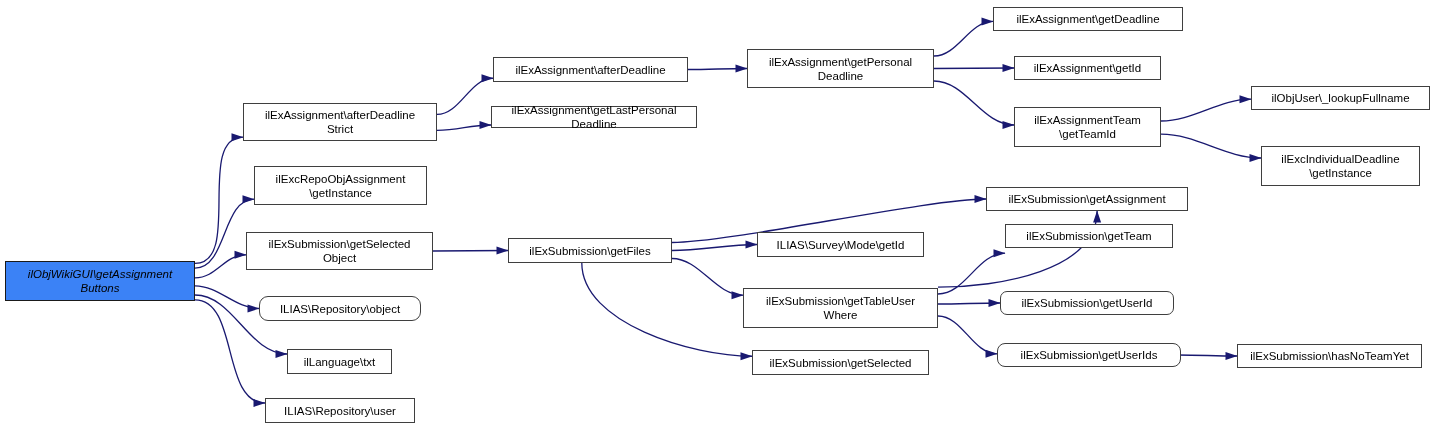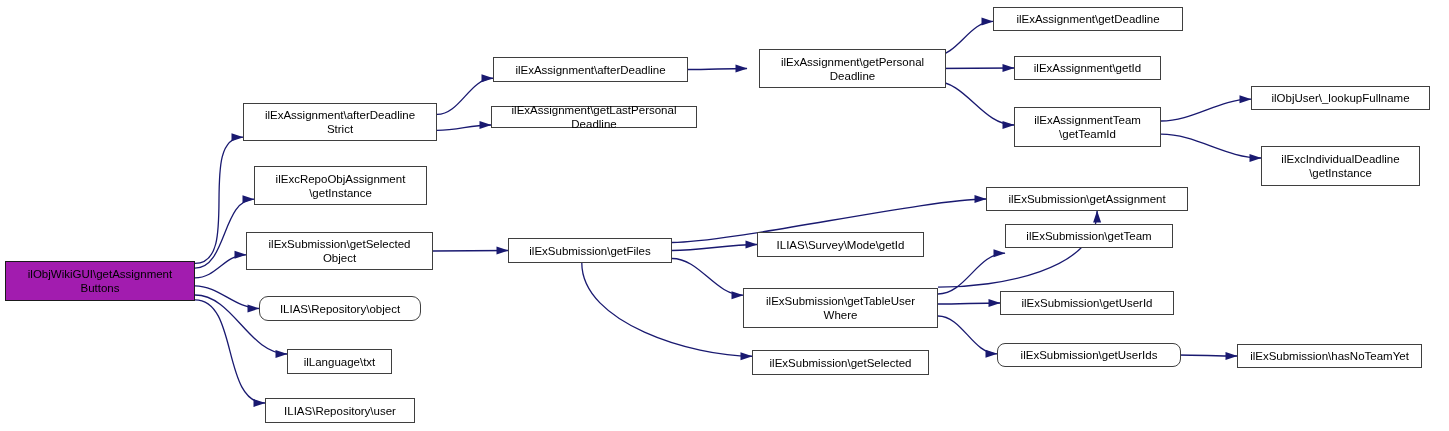--- a/index.html
+++ b/index.html
@@ -31,23 +31,24 @@
     justify-content: center;
     align-items: center;
     text-align: center;
     font-size: 11.5px;
     line-height: 14px;
     color: #000000;
     cursor: pointer;
     white-space: nowrap;
   }
   .node.root {
-    background: #a21caf;
+    background: #3b82f6;
     border-color: #1a1a1a;
     cursor: default;
+    font-style: italic;
   }
   .node .line { pointer-events: none; }
 </style>
 </head>
 <body>
 
 <div class="canvas">
   <svg class="edge-layer" id="edge-layer" viewBox="0 0 1449 431" xmlns="http://www.w3.org/2000/svg">
     <defs>
       <marker id="arrowhead" markerUnits="userSpaceOnUse" markerWidth="14" markerHeight="10" refX="12.5" refY="5" orient="auto">
@@ -108,21 +109,21 @@
       <div class="node" style="left: 493px; top: 57px; width: 195px; height: 25px;">
         <div class="line">ilExAssignment\afterDeadline</div>
       </div>
       <div class="node" style="left: 491px; top: 106px; width: 206px; height: 22px;">
         <div class="line">ilExAssignment\getLastPersonal</div>
         <div class="line">Deadline</div>
       </div>
       <div class="node" style="left: 508px; top: 238px; width: 164px; height: 25px;">
         <div class="line">ilExSubmission\getFiles</div>
       </div>
-      <div class="node" style="left: 747px; top: 49px; width: 187px; height: 39px; margin-left: 12px;">
+      <div class="node" style="left: 747px; top: 49px; width: 187px; height: 39px;">
         <div class="line">ilExAssignment\getPersonal</div>
         <div class="line">Deadline</div>
       </div>
       <div class="node" style="left: 757px; top: 232px; width: 167px; height: 25px;">
         <div class="line">ILIAS\Survey\Mode\getId</div>
       </div>
       <div class="node" style="left: 743px; top: 288px; width: 195px; height: 40px;">
         <div class="line">ilExSubmission\getTableUser</div>
         <div class="line">Where</div>
       </div>
@@ -145,21 +146,21 @@
       <div class="node" style="left: 1261px; top: 138px; width: 159px; height: 40px; margin-top: 8px;">
         <div class="line">ilExcIndividualDeadline</div>
         <div class="line">\getInstance</div>
       </div>
       <div class="node" style="left: 986px; top: 187px; width: 202px; height: 24px;">
         <div class="line">ilExSubmission\getAssignment</div>
       </div>
       <div class="node" style="left: 1005px; top: 224px; width: 168px; height: 24px;">
         <div class="line">ilExSubmission\getTeam</div>
       </div>
-      <div class="node" style="left: 1000px; top: 291px; width: 174px; height: 24px;">
+      <div class="node" style="left: 1000px; top: 291px; width: 174px; height: 24px; border-radius: 7px;">
         <div class="line">ilExSubmission\getUserId</div>
       </div>
       <div class="node" style="left: 997px; top: 343px; width: 184px; height: 24px; border-radius: 8px;">
         <div class="line">ilExSubmission\getUserIds</div>
       </div>
       <div class="node" style="left: 1237px; top: 344px; width: 185px; height: 24px;">
         <div class="line">ilExSubmission\hasNoTeamYet</div>
       </div>
     </div>
 </div>

